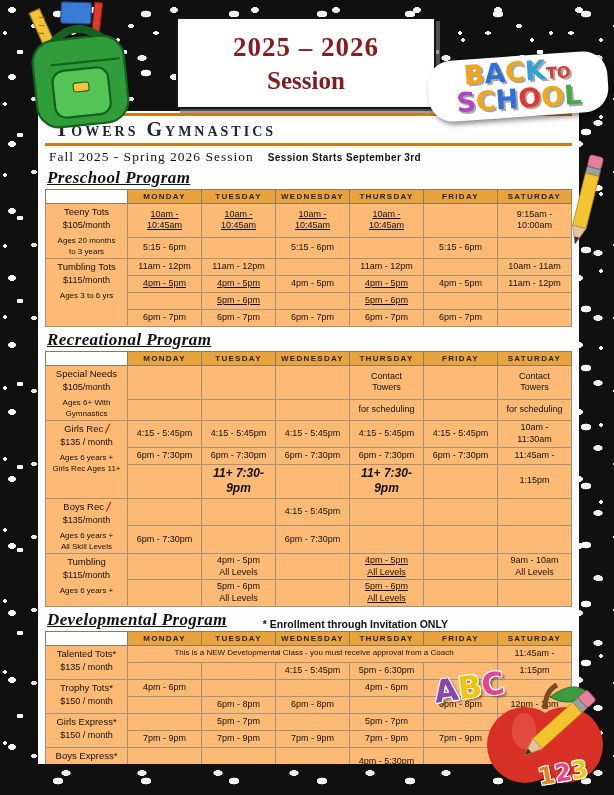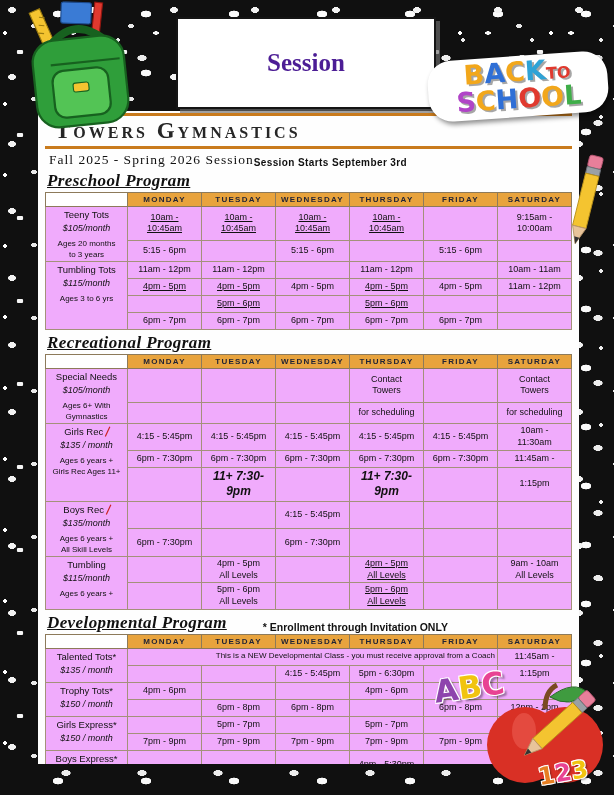--- a/index.html
+++ b/index.html
@@ -18,63 +18,63 @@
       radial-gradient(ellipse 5px 3px at 73px 33px,#f8f8f8 55%,transparent 60%);
     background-size:81px 67px,97px 73px,88px 59px,69px 77px,104px 83px,76px 65px,91px 71px,83px 89px;
   }
   .page{position:absolute;left:38px;top:111px;width:541px;height:653px;background:#fefefe;
     padding:2px 7px 0 7px;box-sizing:border-box;overflow:hidden;z-index:2;}
   
   .title-box{position:absolute;left:176px;top:17px;width:256px;height:88px;background:#fff;
     border:2px solid #151515;box-shadow:4px 4px 0 rgba(110,110,110,.65);z-index:6;
     display:flex;flex-direction:column;align-items:center;justify-content:center;gap:4px;}
   .title-line1{font-family:"Liberation Serif",serif;font-weight:bold;font-size:27px;color:#8c1a1a;letter-spacing:1px;}
-  .title-line2{font-family:"Liberation Serif",serif;font-weight:bold;font-size:25px;color:#4c1d95;}
+  .title-line2{font-family:"Liberation Serif",serif;font-weight:bold;font-size:25px;color:#7f1d1d;}
   
   .backpack{position:absolute;left:8px;top:0px;width:142px;height:134px;z-index:5;transform:rotate(-6deg);}
   .bts{position:absolute;right:6px;top:56px;width:168px;z-index:7;text-align:center;transform:rotate(-4deg);
     background:#fff;border-radius:24px;padding:2px 6px 5px 6px;box-shadow:2px 3px 5px rgba(0,0,0,.45);}
   .bts div{line-height:1.0;}
   .bts span{font-family:"DejaVu Sans",sans-serif;font-weight:bold;font-size:27px;display:inline-block;
     text-shadow:2px 2px 0 rgba(0,0,0,.35);}
   .pencil-right{position:absolute;right:14px;top:148px;width:28px;height:104px;transform:rotate(14deg);z-index:7;}
   .apple-group{position:absolute;right:0;bottom:0;width:182px;height:170px;z-index:8;}
   .apple-svg{position:absolute;right:4px;bottom:2px;width:130px;height:120px;}
   .apple-pencil{position:absolute;right:44px;bottom:18px;width:24px;height:104px;transform:rotate(48deg);}
   .abc{position:absolute;left:2px;top:44px;transform:rotate(-8deg);}
   .abc span{font-family:"DejaVu Sans",sans-serif;font-weight:bold;font-size:31px;display:inline-block;
     text-shadow:-1px -1px 0 #fff,1px -1px 0 #fff,-1px 1px 0 #fff,1px 1px 0 #fff,3px 3px 2px rgba(0,0,0,.35);}
   .nums{position:absolute;right:26px;bottom:8px;transform:rotate(-10deg);}
   .nums span{font-family:"DejaVu Sans",sans-serif;font-weight:bold;font-size:24px;display:inline-block;
     text-shadow:-1px -1px 0 #fff,1px -1px 0 #fff,-1px 1px 0 #fff,1px 1px 0 #fff,2px 2px 2px rgba(0,0,0,.4);}
   
   .brand-bar{border-top:3px solid #c97b1d;border-bottom:3px solid #c97b1d;padding:2px 0 2px 10px;}
   .brand-name{font-family:"Liberation Serif",serif;font-variant:small-caps;font-weight:bold;
-    font-size:23px;letter-spacing:3px;color:#262626;}
-  .session-row{display:flex;align-items:flex-end;padding:3px 0 1px 4px;}
+    font-size:20px;letter-spacing:3px;color:#262626;}
+  .session-row{display:flex;align-items:center;gap:14px;padding:3px 0 1px 4px;}
   .session-label{font-family:"Liberation Serif",serif;font-size:13.5px;letter-spacing:1px;}
   .session-start{font-size:10px;font-weight:bold;letter-spacing:.4px;}
   
   .section-head{display:flex;align-items:flex-end;margin:2px 0 1px 2px;gap:36px;}
   .section-title{font-family:"Liberation Serif",serif;font-style:italic;font-weight:bold;
     font-size:17px;text-decoration:underline;letter-spacing:.4px;}
   .section-note{font-size:10.5px;font-weight:bold;}
-  table.sched{width:100%;border-collapse:collapse;table-layout:fixed;margin-bottom:3px;background:#f0abfc;}
+  table.sched{width:100%;border-collapse:collapse;table-layout:fixed;margin-bottom:3px;background:#fdba74;}
   col.col-label{width:82px;}
   th.day{background:#e8a33d;color:#1f2235;font-size:8px;font-weight:bold;letter-spacing:1.3px;
     padding:2px 0;border:1px solid #8d7a5a;}
   th.corner{border:1px solid #8d7a5a;background:#fff;}
   td{border:1px solid #a4917a;font-size:9px;padding:1px 2px;text-align:center;vertical-align:middle;}
   td.time{white-space:pre-line;line-height:1.3;height:14px;}
   td.time.u{text-decoration:underline;}
   td.time.it{font-style:italic;font-weight:bold;font-size:12px;}
-  td.time.small{font-size:8px;text-align:right;padding-left:5px;font-weight:normal;}
+  td.time.small{font-size:8px;text-align:center;padding-left:5px;font-weight:normal;}
   td.label{vertical-align:top;padding-top:2px;line-height:1.25;margin-top:8px;}
   .pname{font-size:9.5px;position:relative;}
-  .pprice{font-size:9px;margin-top:2px;font-style:italic;}
+  .pprice{font-size:9px;margin-top:2px;}
   .pages{font-size:8px;margin-top:1px;}
   .pages.first{margin-top:5px;}
   .redmark{color:#cc2222;font-weight:bold;display:inline-block;margin-left:3px;transform:rotate(18deg) scaleY(1.5);}
 </style>
 </head>
 <body>
 
 <div class="notebook">
 
   <div class="backpack">
@@ -87,20 +87,21 @@
       <rect x="72" y="4" width="7" height="30" fill="#e0392f" stroke="#8f1610" transform="rotate(12 75 19)"></rect>
       <path d="M28 42 Q55 10 84 42" fill="none" stroke="#17611f" stroke-width="7"></path>
       <rect x="14" y="34" width="82" height="78" rx="20" fill="#2f9e3a" stroke="#17611f" stroke-width="2"></rect>
       <rect x="30" y="62" width="50" height="42" rx="10" fill="#53c455" stroke="#17611f" stroke-width="2"></rect>
       <line x1="30" y1="56" x2="92" y2="56" stroke="#17611f" stroke-width="2"></line>
       <rect x="48" y="74" width="14" height="8" rx="2" fill="#f4c430" stroke="#17611f"></rect>
     </svg>
   </div>
 
   <div class="title-box">
+    <div class="title-line1">2025 – 2026</div>
     <div class="title-line2">Session</div>
   </div>
 
   <div class="bts">
     <div id="bts-line1"><span style="color: rgb(242, 167, 27);">B</span><span style="color: rgb(47, 111, 214);">A</span><span style="color: rgb(242, 167, 27);">C</span><span style="color: rgb(47, 163, 214);">K</span><span style="color: rgb(224, 58, 47); font-size: 16px;">T</span><span style="color: rgb(224, 58, 47); font-size: 16px;">O</span></div>
     <div id="bts-line2"><span style="color: rgb(176, 68, 199);">S</span><span style="color: rgb(242, 167, 27);">C</span><span style="color: rgb(47, 111, 214);">H</span><span style="color: rgb(224, 58, 47);">O</span><span style="color: rgb(242, 167, 27);">O</span><span style="color: rgb(63, 174, 73);">L</span></div>
   </div>
 
   <div class="pencil-right">
     <svg viewBox="0 0 26 120" width="28" height="104">

